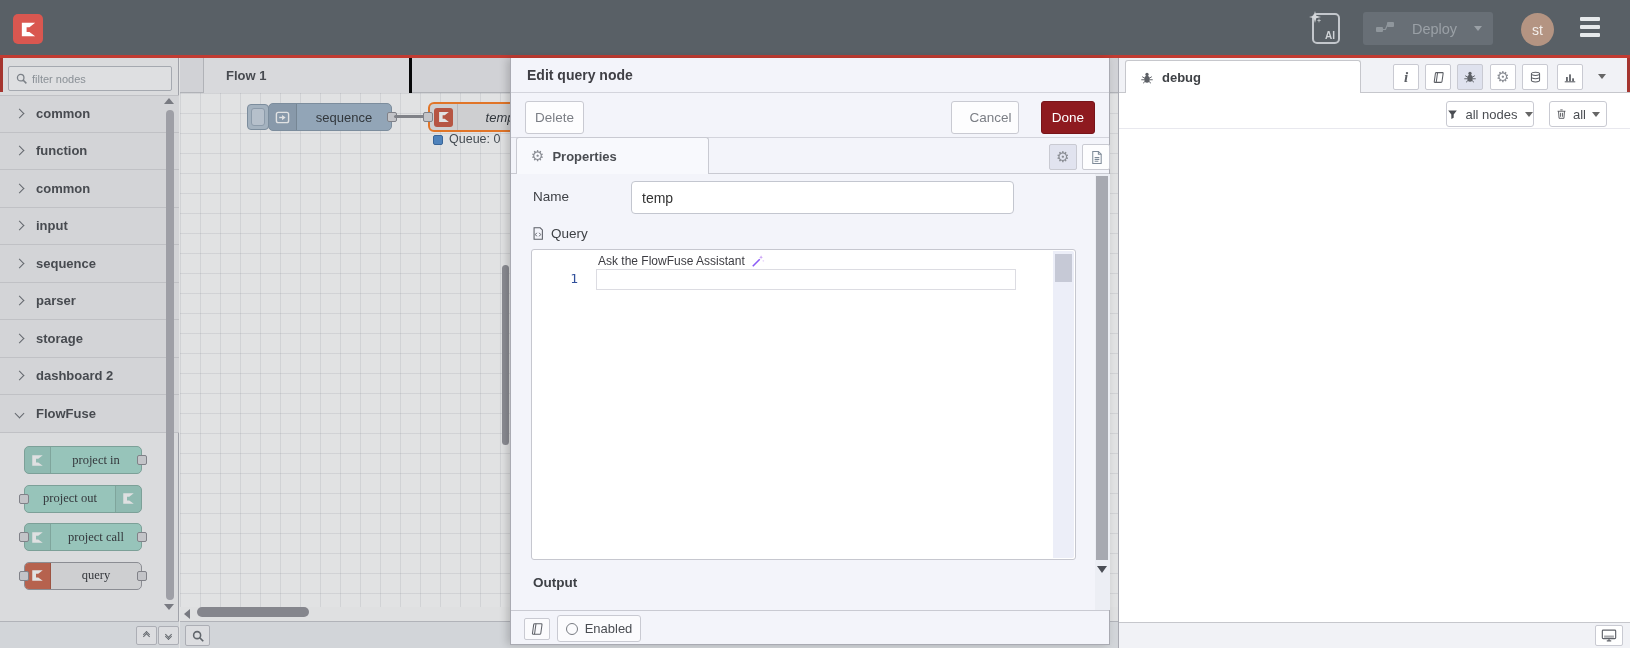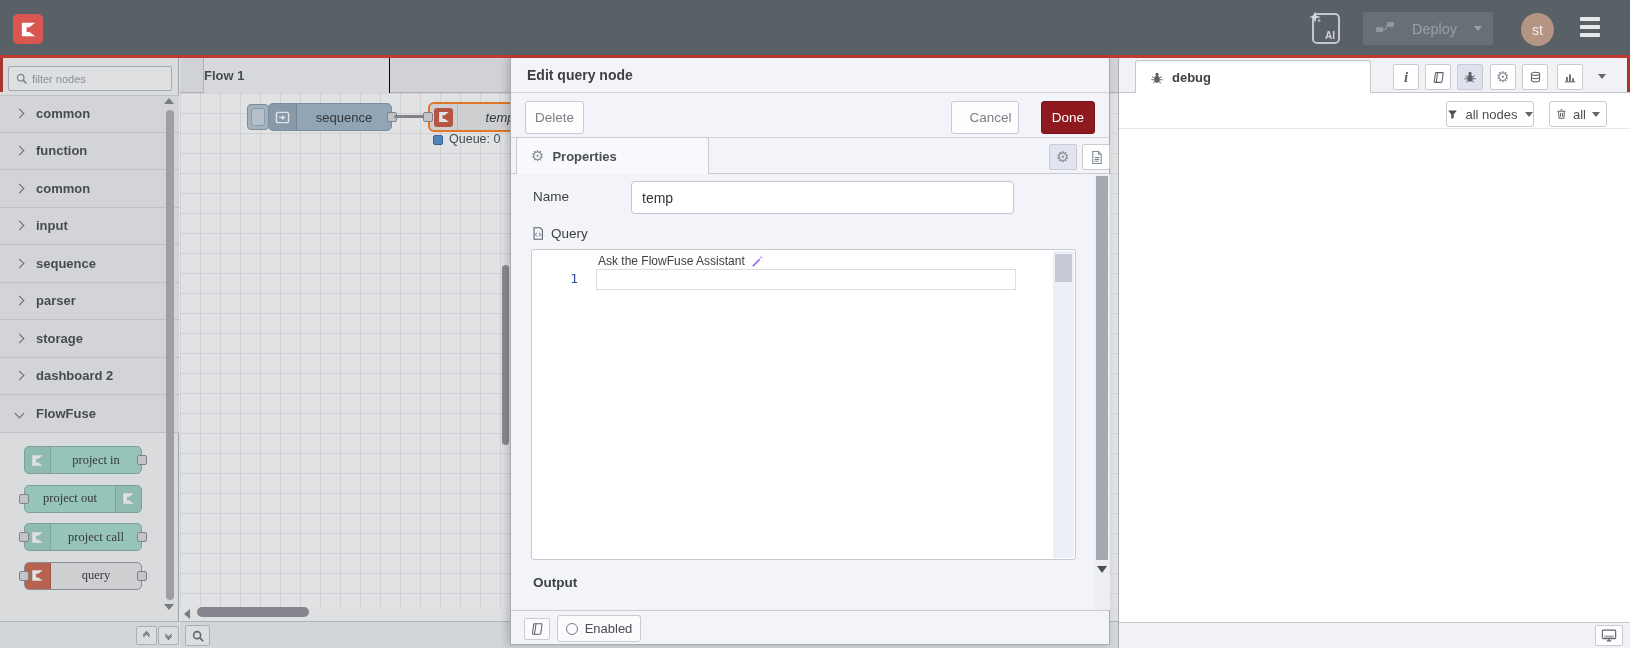--- a/index.html
+++ b/index.html
@@ -80,23 +80,23 @@
     border:1px solid #c2c3ca; border-radius:2px; display:flex; flex-direction:column;
     align-items:center; justify-content:center; }
   .pf-btn .chev { width:5px; height:5px; }
   .pf-btn .chev + .chev { margin-top:-3px; }
   .pf-btn .up1 { transform:rotate(-135deg); }
 
   
   #canvas { position:absolute; left:180px; top:58px; width:938px; height:590px; background:#fdfdfd; }
   #tabbar { position:absolute; left:0; top:0; width:938px; height:35px;
     background:#ededf0; border-bottom:1px solid #c6c7cc; }
-  #flow-tab { position:absolute; left:23px; top:0; width:187px; height:35px; background:#f5f5f7;
-    border-left:1px solid #c6c7cc; border-right:1px solid #000000;
-    display:flex; align-items:center; 
+  #flow-tab { position:absolute; left:23px; top:0; width:209px; height:35px; background:#f5f5f7;
+    border-left:1px solid #c6c7cc; border-right:3px solid #000000;
+    display:flex; align-items:center; padding-left:22px;
     font-size:13px; font-weight:bold; color:#4c4f54; }
   #grid { position:absolute; left:0; top:35px; width:938px; height:514px; background:#fff;
     background-image:
       linear-gradient(to right, rgba(80,85,100,.10) 1px, transparent 1px),
       linear-gradient(to bottom, rgba(80,85,100,.10) 1px, transparent 1px);
     background-size:20px 20px; }
   #inject-btn { position:absolute; left:67px; top:46px; width:22px; height:26px;
     background:#b9c8d6; border:1px solid #8a9cae; border-radius:4px; }
   #inject-btn i { position:absolute; left:3px; top:3px; right:3px; bottom:3px;
     background:#cdd8e3; border:1px solid #9dadbd; border-radius:3px; display:block; }
@@ -193,21 +193,21 @@
     background:#fbfbfd; border:1px solid #c9cad2; border-radius:3px;
     display:flex; align-items:center; justify-content:center; gap:7px;
     font-size:13px; color:#4a4d52; }
   .radio-circle { width:12px; height:12px; border:1.5px solid #787b82; border-radius:50%; }
 
   
   #debug { position:absolute; left:1118px; top:58px; width:512px; height:590px;
     background:#fff; border-left:1px solid #a9aab2; }
   #dbg-tabbar { position:absolute; left:0; top:0; width:512px; height:35px;
     background:#f1f2f6; border-bottom:1px solid #c6c7cc; }
-  #dbg-tab { position:absolute; left:16px; top:2px; width:236px; height:34px; background:#fff;
+  #dbg-tab { position:absolute; left:6px; top:2px; width:236px; height:34px; background:#fff;
     border:1px solid #c6c7cc; border-bottom:none; border-radius:3px 3px 0 0;
     display:flex; align-items:center; gap:8px; padding-left:14px;
     font-size:13px; font-weight:bold; color:#3f4246; }
   #dbg-tab svg, .tool-btn { color:#5d6066; }
   .tool-btn { position:absolute; top:6px; width:26px; height:26px; background:#fff;
     border:1px solid #c9cad2; border-radius:2px; display:flex; align-items:center; justify-content:center; }
   .tool-btn.sel { background:#dfe2ee; }
   .serif-i { font-family:"Liberation Serif",serif; font-weight:bold; font-style:italic; font-size:15px; }
   #dbg-caret { position:absolute; left:479px; top:16px; }
   #dbg-filterrow { position:absolute; left:0; top:35px; width:512px; height:36px;

